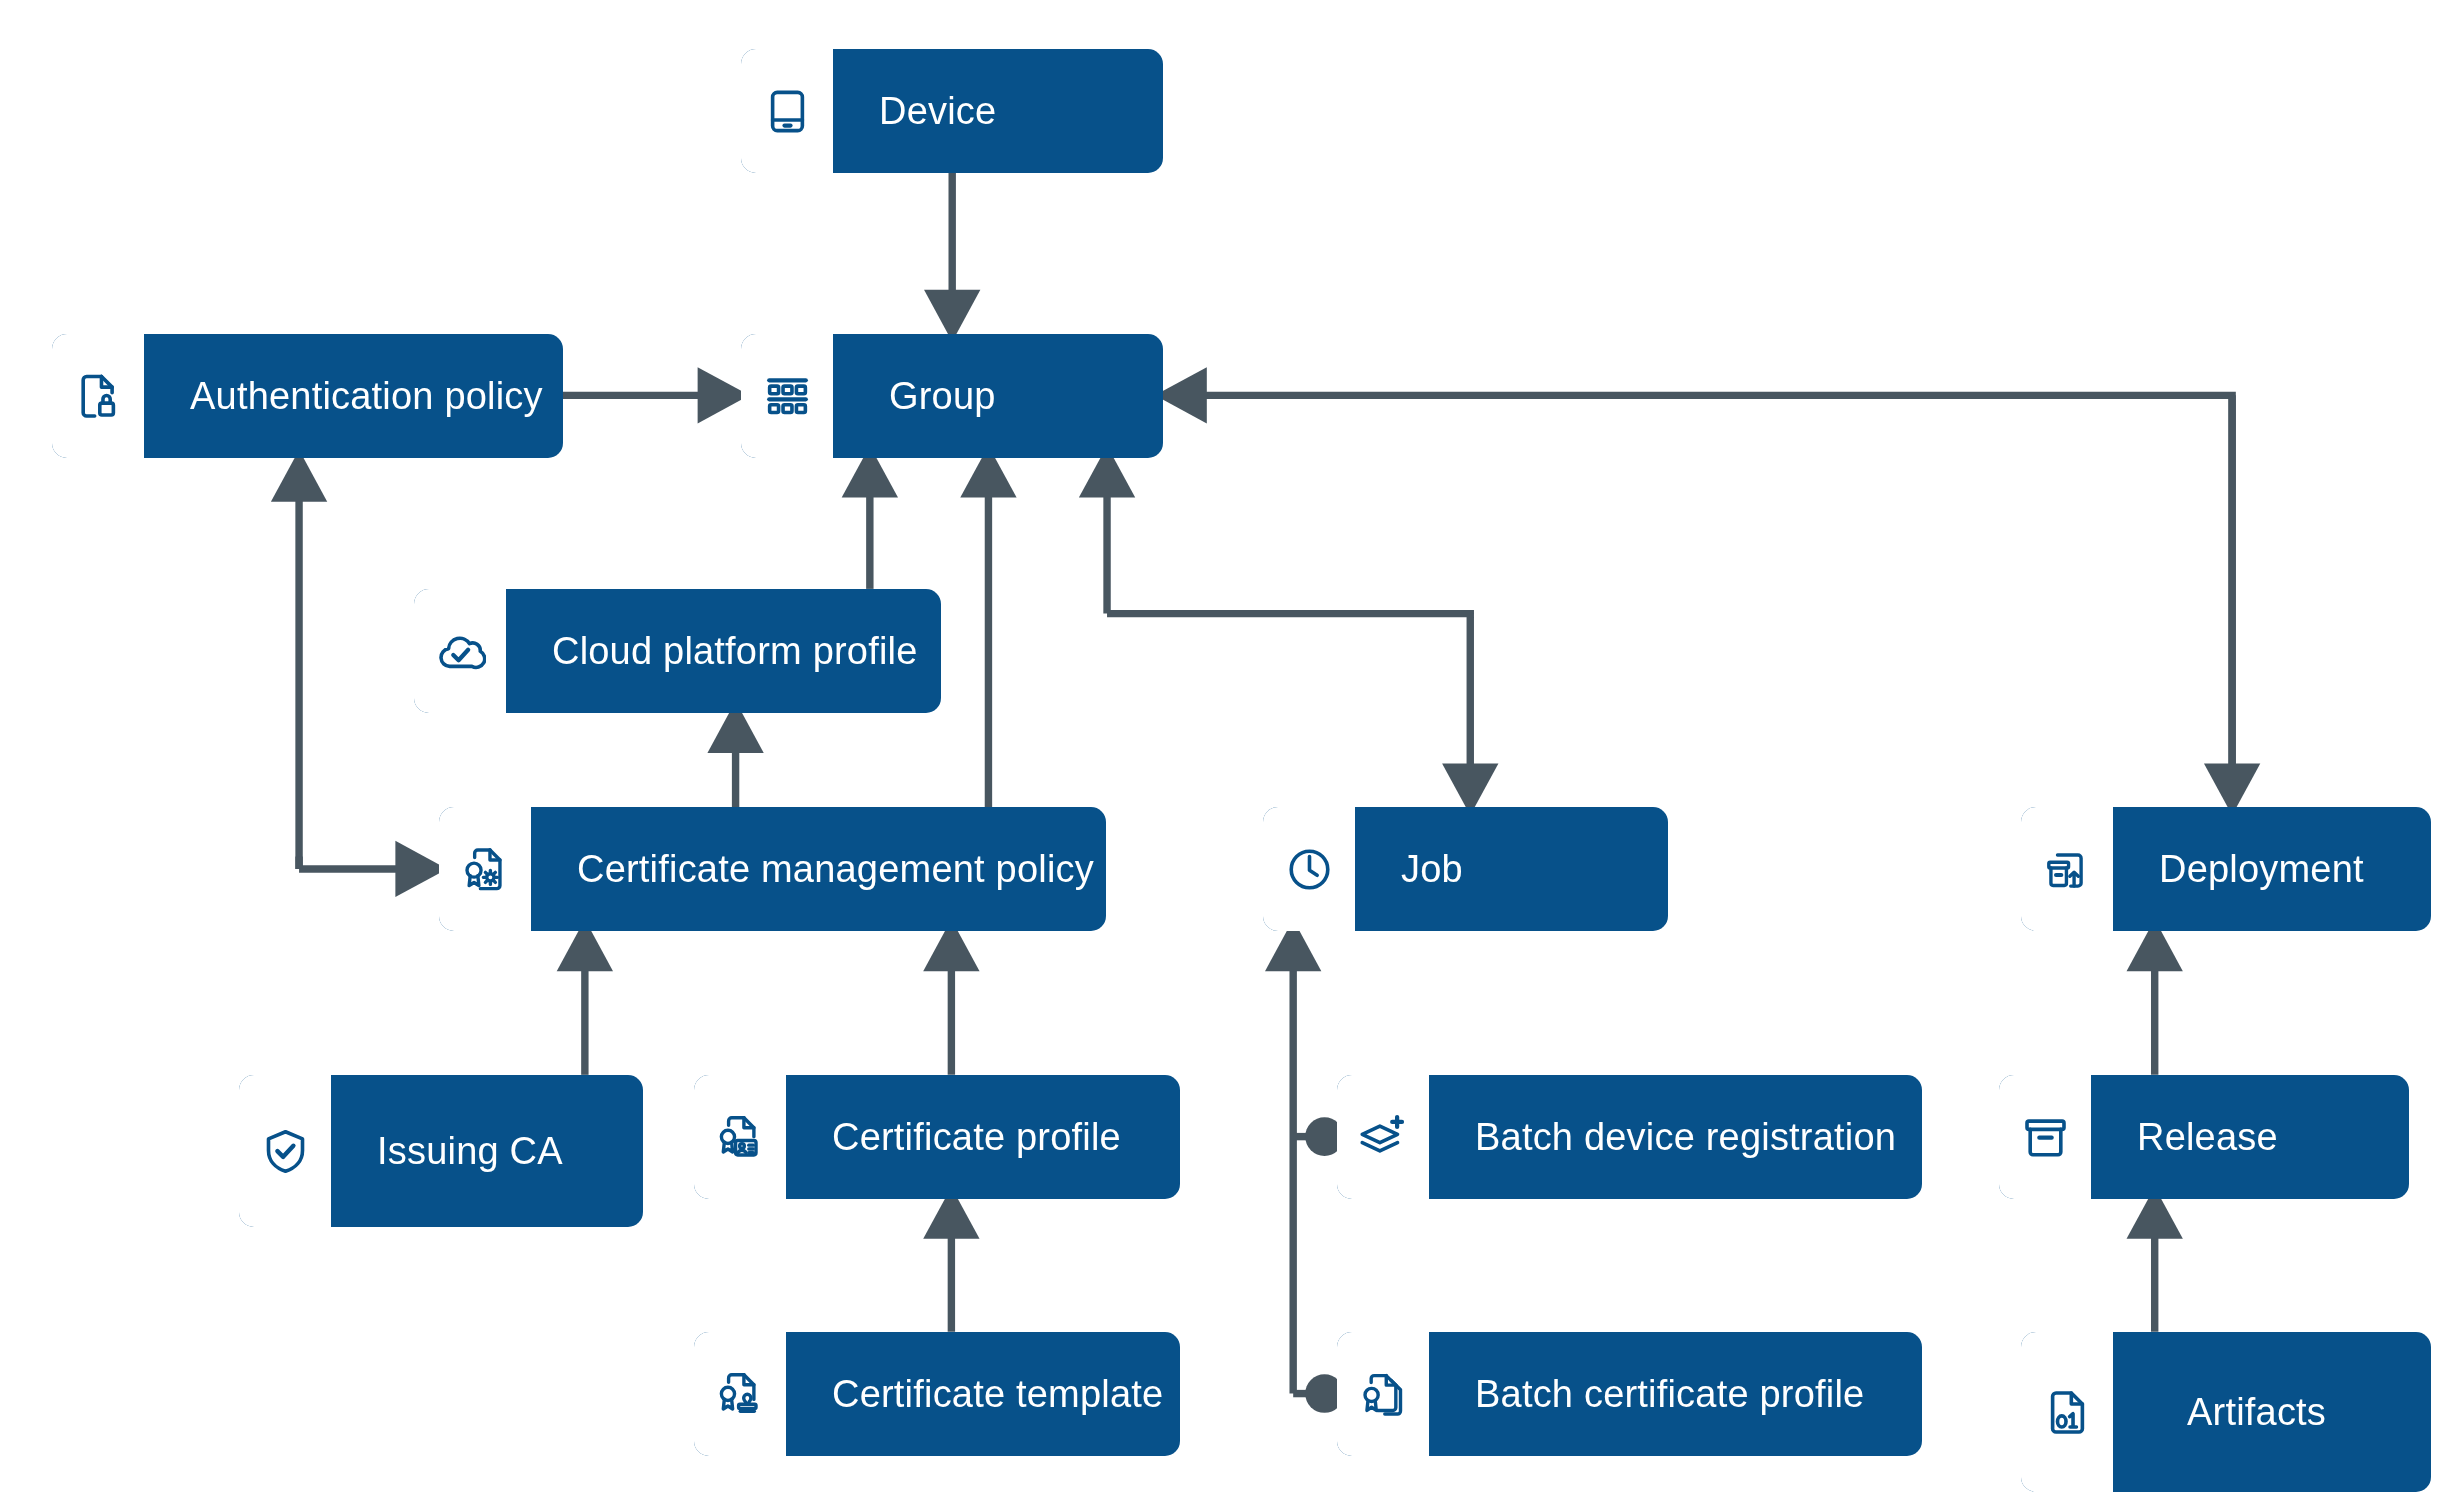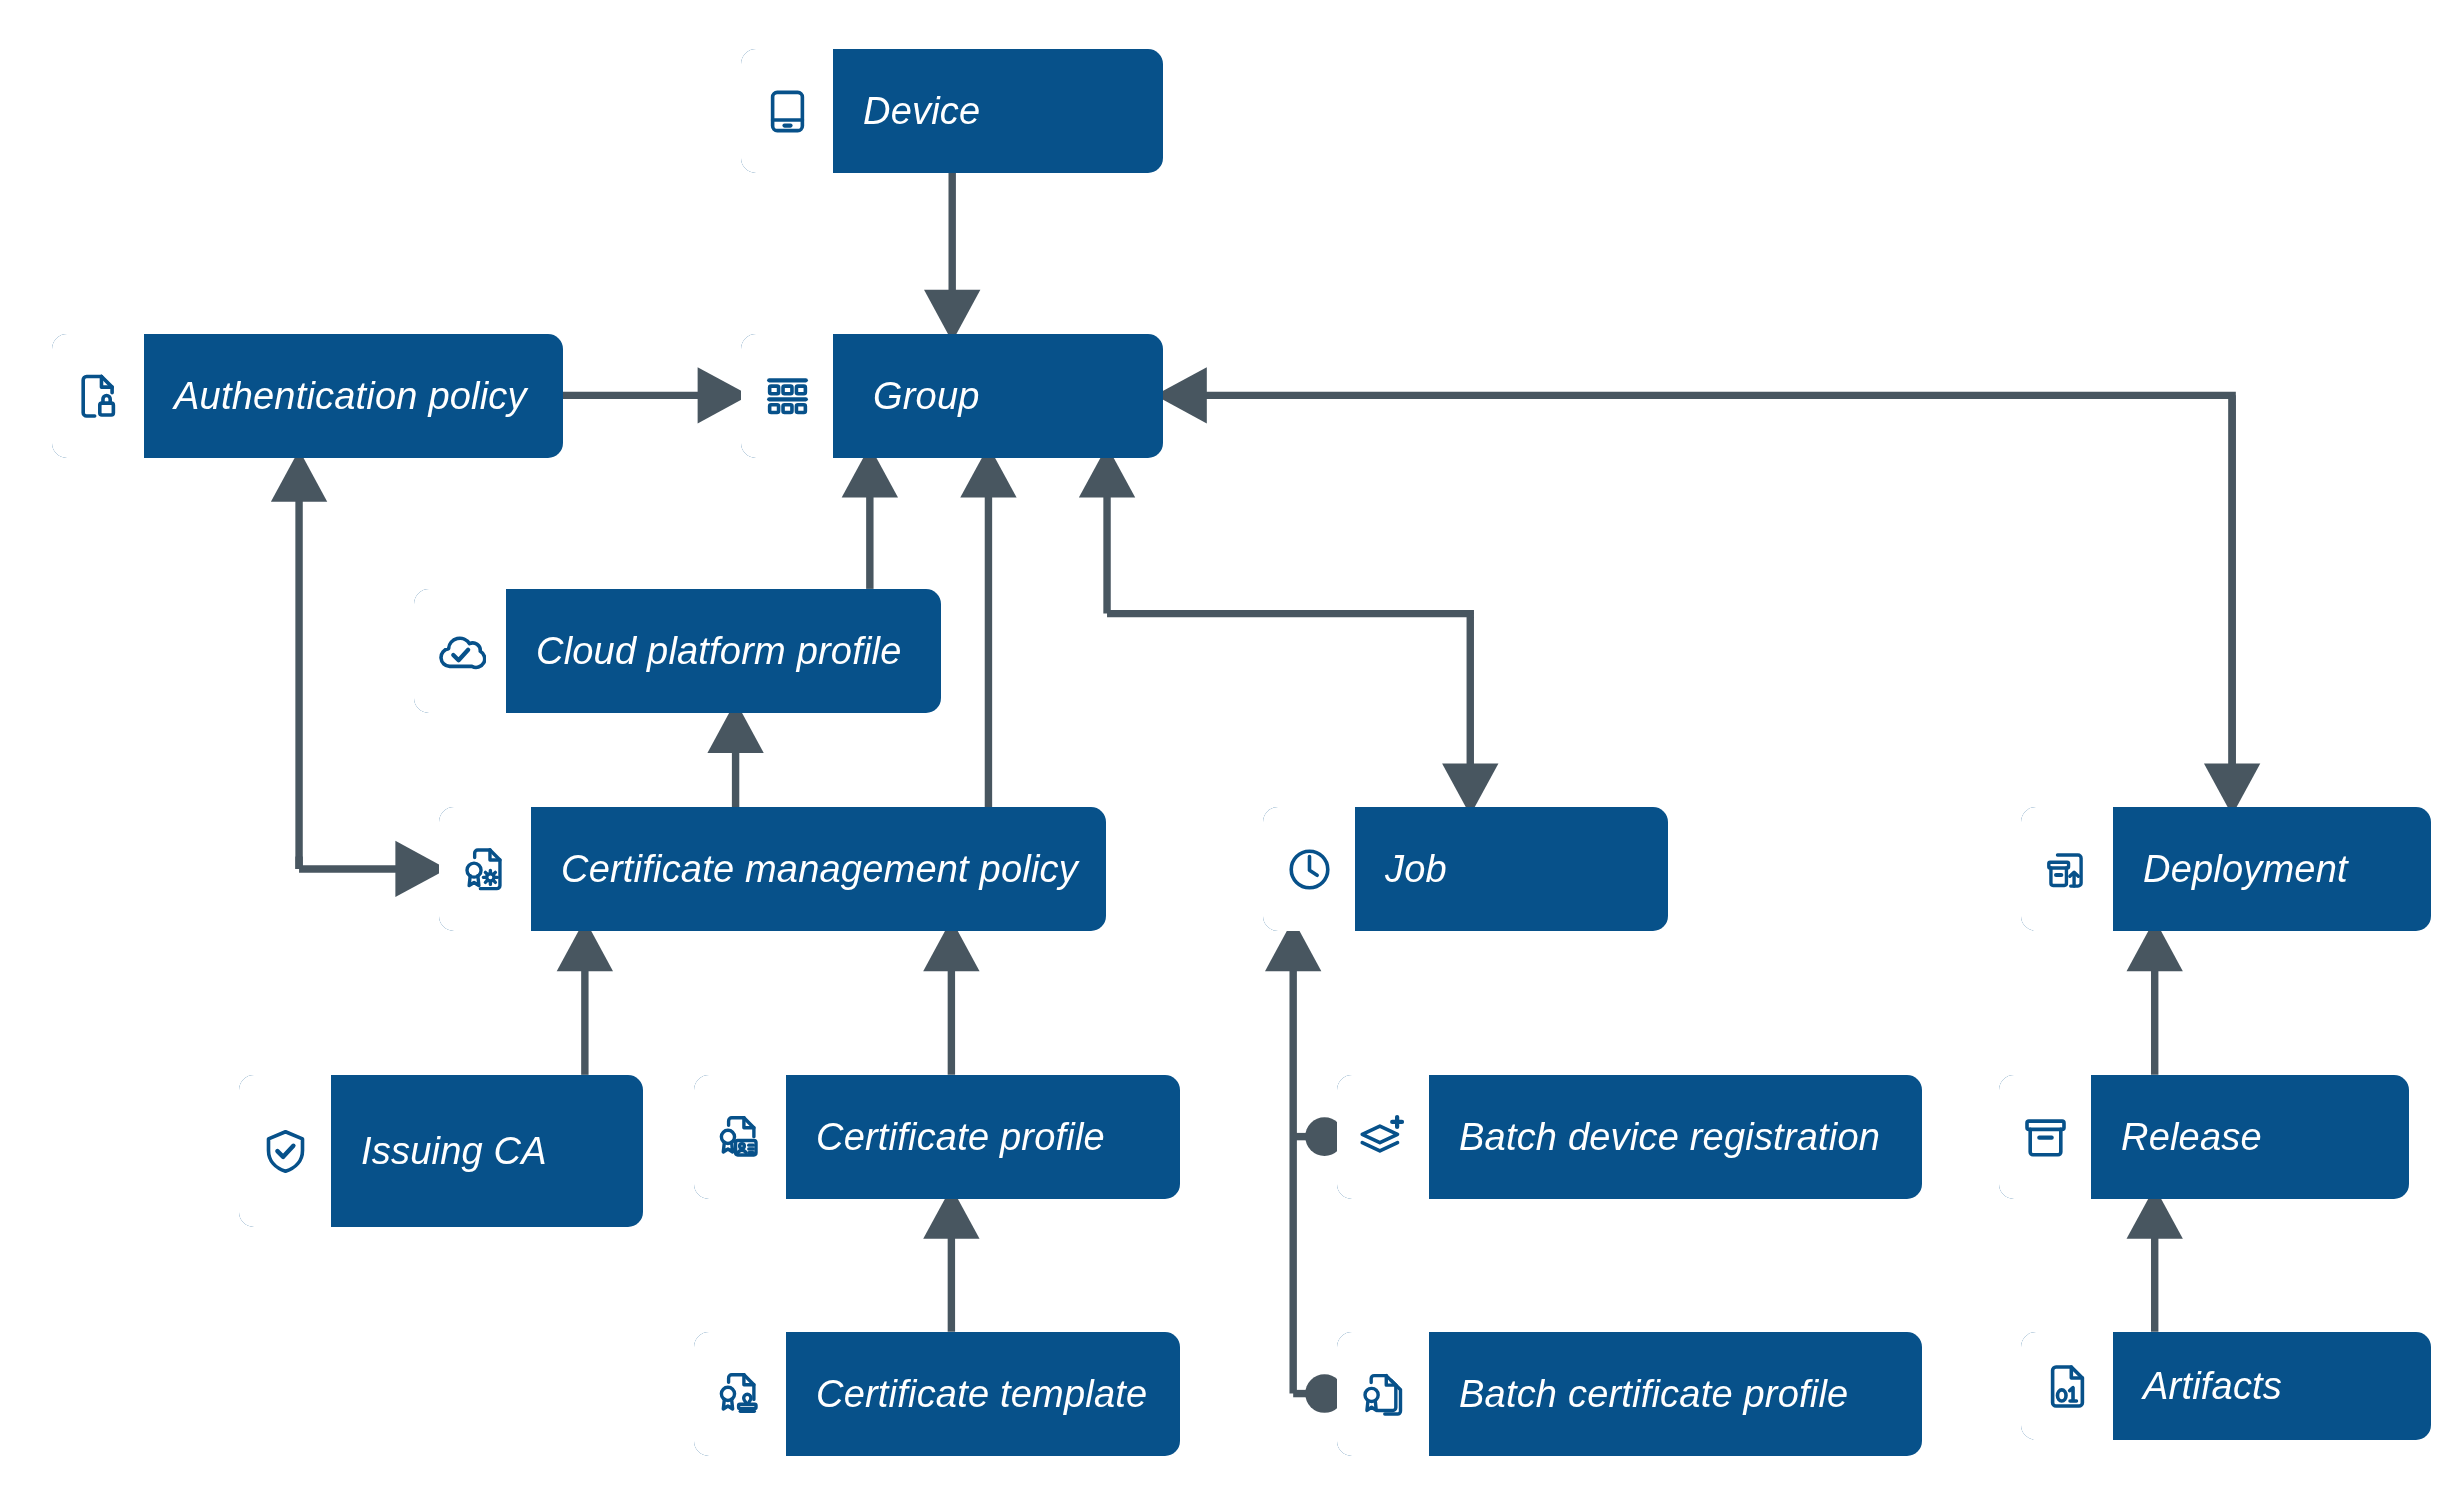--- a/index.html
+++ b/index.html
@@ -27,24 +27,23 @@
     justify-content:center;
   }
   .node .iconbox svg{display:block;}
   .node .label{
     display:flex;
     align-items:center;
     color:#ffffff;
     font-size:38px;
     font-weight:400;
     letter-spacing:0.2px;
-    padding:0 28px 0 30px;
+    padding:0 28px 0 46px;
     white-space:nowrap;
     line-height:1;
-    font-style:italic;
   }
 </style>
 </head>
 <body>
 
 <div id="stage">
 
   <svg id="edges" viewBox="0 0 2989 1820" xmlns="http://www.w3.org/2000/svg">
     <defs>
       <marker id="ah" markerWidth="11" markerHeight="11" refX="3.1" refY="4" orient="auto" markerUnits="strokeWidth">
@@ -254,21 +253,21 @@
         <path d="M13.3,3.1 L17.8,7.6 V18.1 A1.4,1.4 0 0 1 16.4,19.5 H9.2"></path>
         <path d="M13.3,3.1 V7.6 H17.8"></path>
         <path d="M15.5,5.3 L20,9.8 V19.8 A1.4,1.4 0 0 1 18.6,21.2 H12.6"></path>
         <circle cx="6.4" cy="12.2" r="3.1"></circle>
         <path d="M4.7,14.8 L4.2,19.5 L6.4,18 L8.6,19.5 L8.1,14.8"></path>
       </svg>
     </div>
     <div class="label">Batch certificate profile</div>
   </div>
 
-  <div class="node" style="left:2021px;top:1332px;width:410px;height:108px;">
+  <div class="node" style="left:2021px;top:1332px;width:410px;height:160px;gap:28px;">
     <div class="iconbox">
       <svg width="51" height="51" viewBox="0 0 24 24" fill="none" stroke="#07518a" stroke-width="1.7" stroke-linecap="round" stroke-linejoin="round">
         <path d="M13.8,2.8 H6.6 A1.6,1.6 0 0 0 5,4.4 V19.6 A1.6,1.6 0 0 0 6.6,21.2 H17.4 A1.6,1.6 0 0 0 19,19.6 V8 Z"></path>
         <path d="M13.8,2.8 V8 H19"></path>
         <ellipse cx="9.3" cy="16.2" rx="2" ry="2.6"></ellipse>
         <path d="M13,13.9 l1.6,-1.3 v6.2 M13.2,18.8 h3"></path>
       </svg>
     </div>
     <div class="label">Artifacts</div>
   </div>

